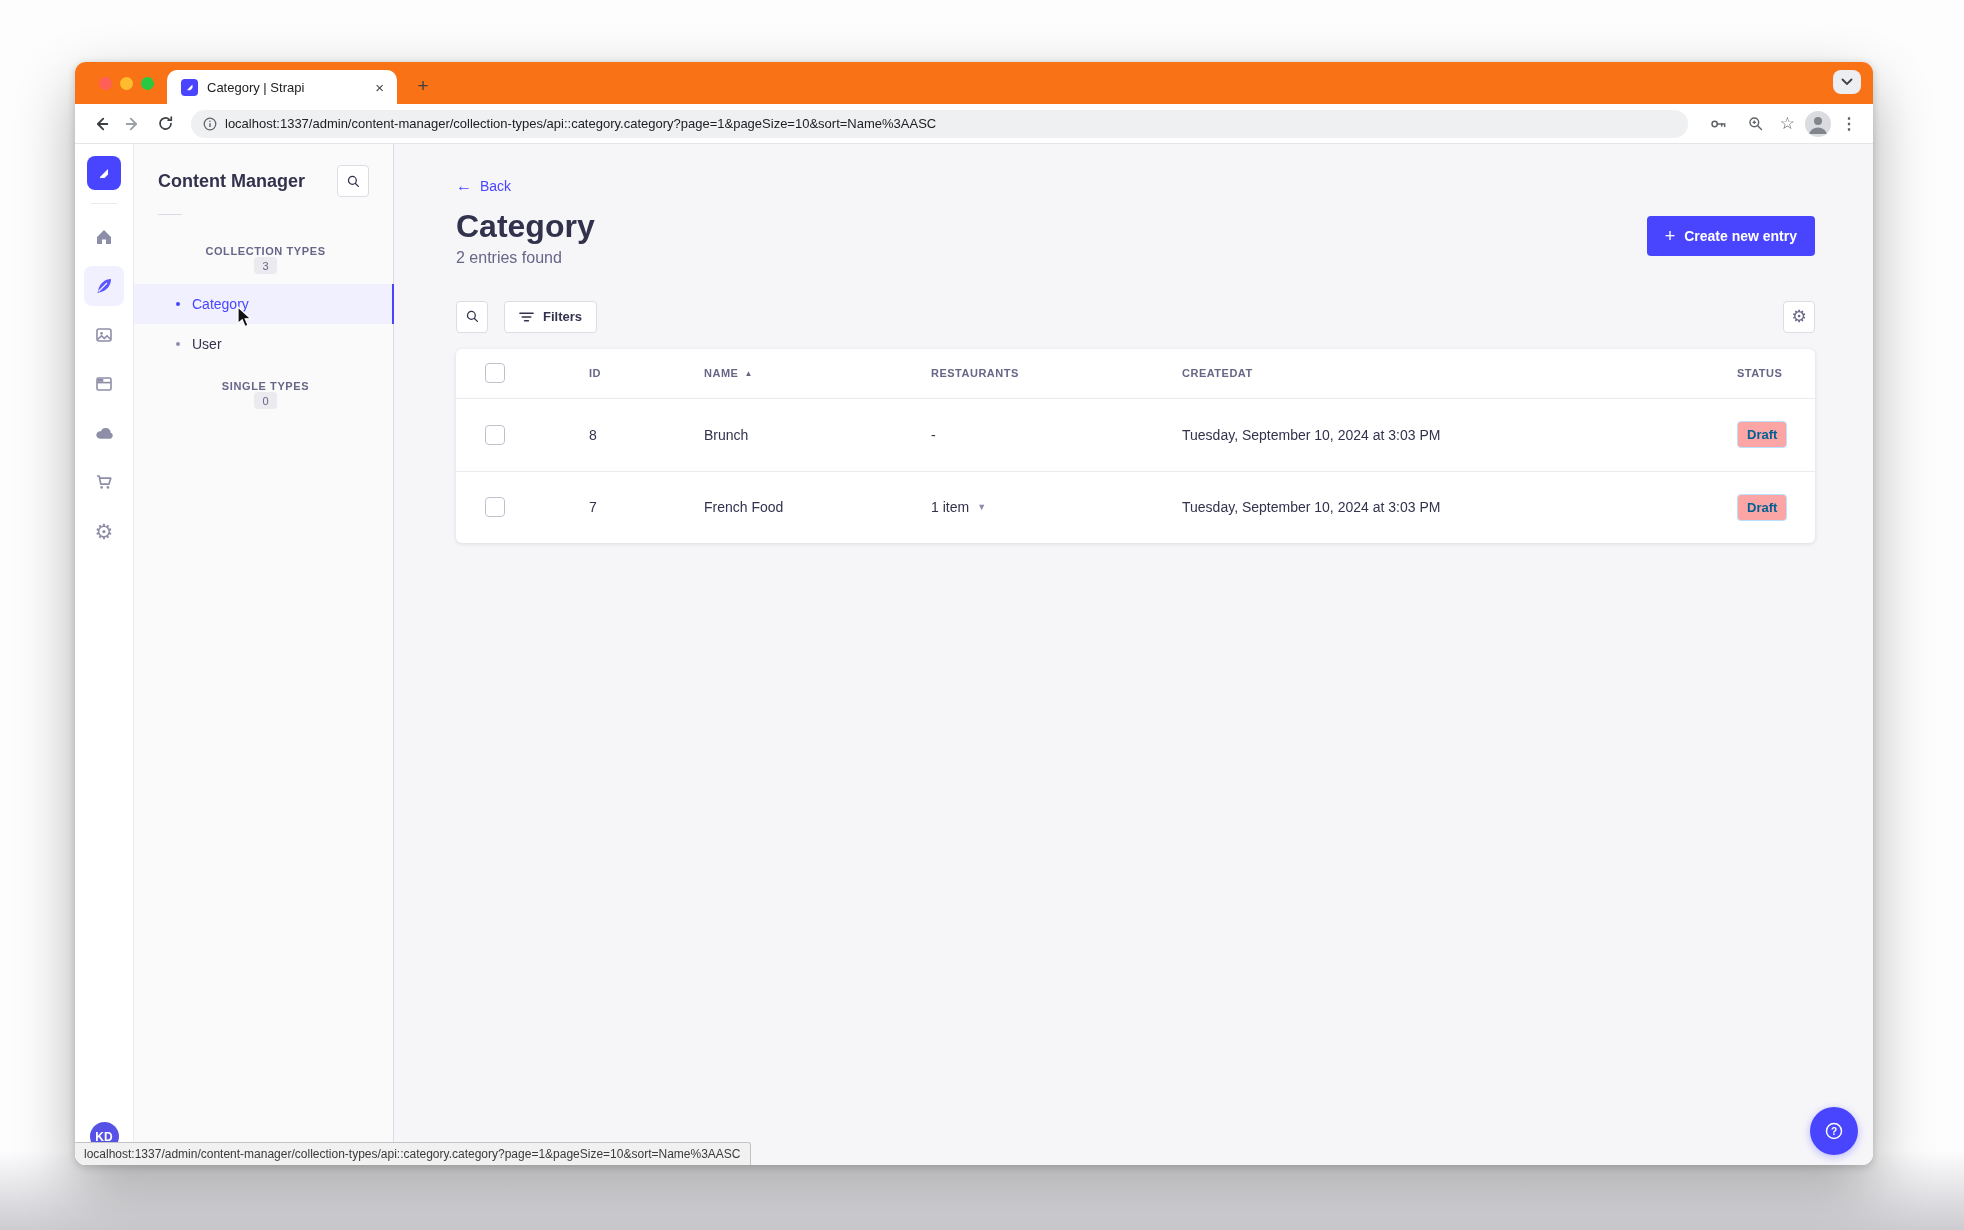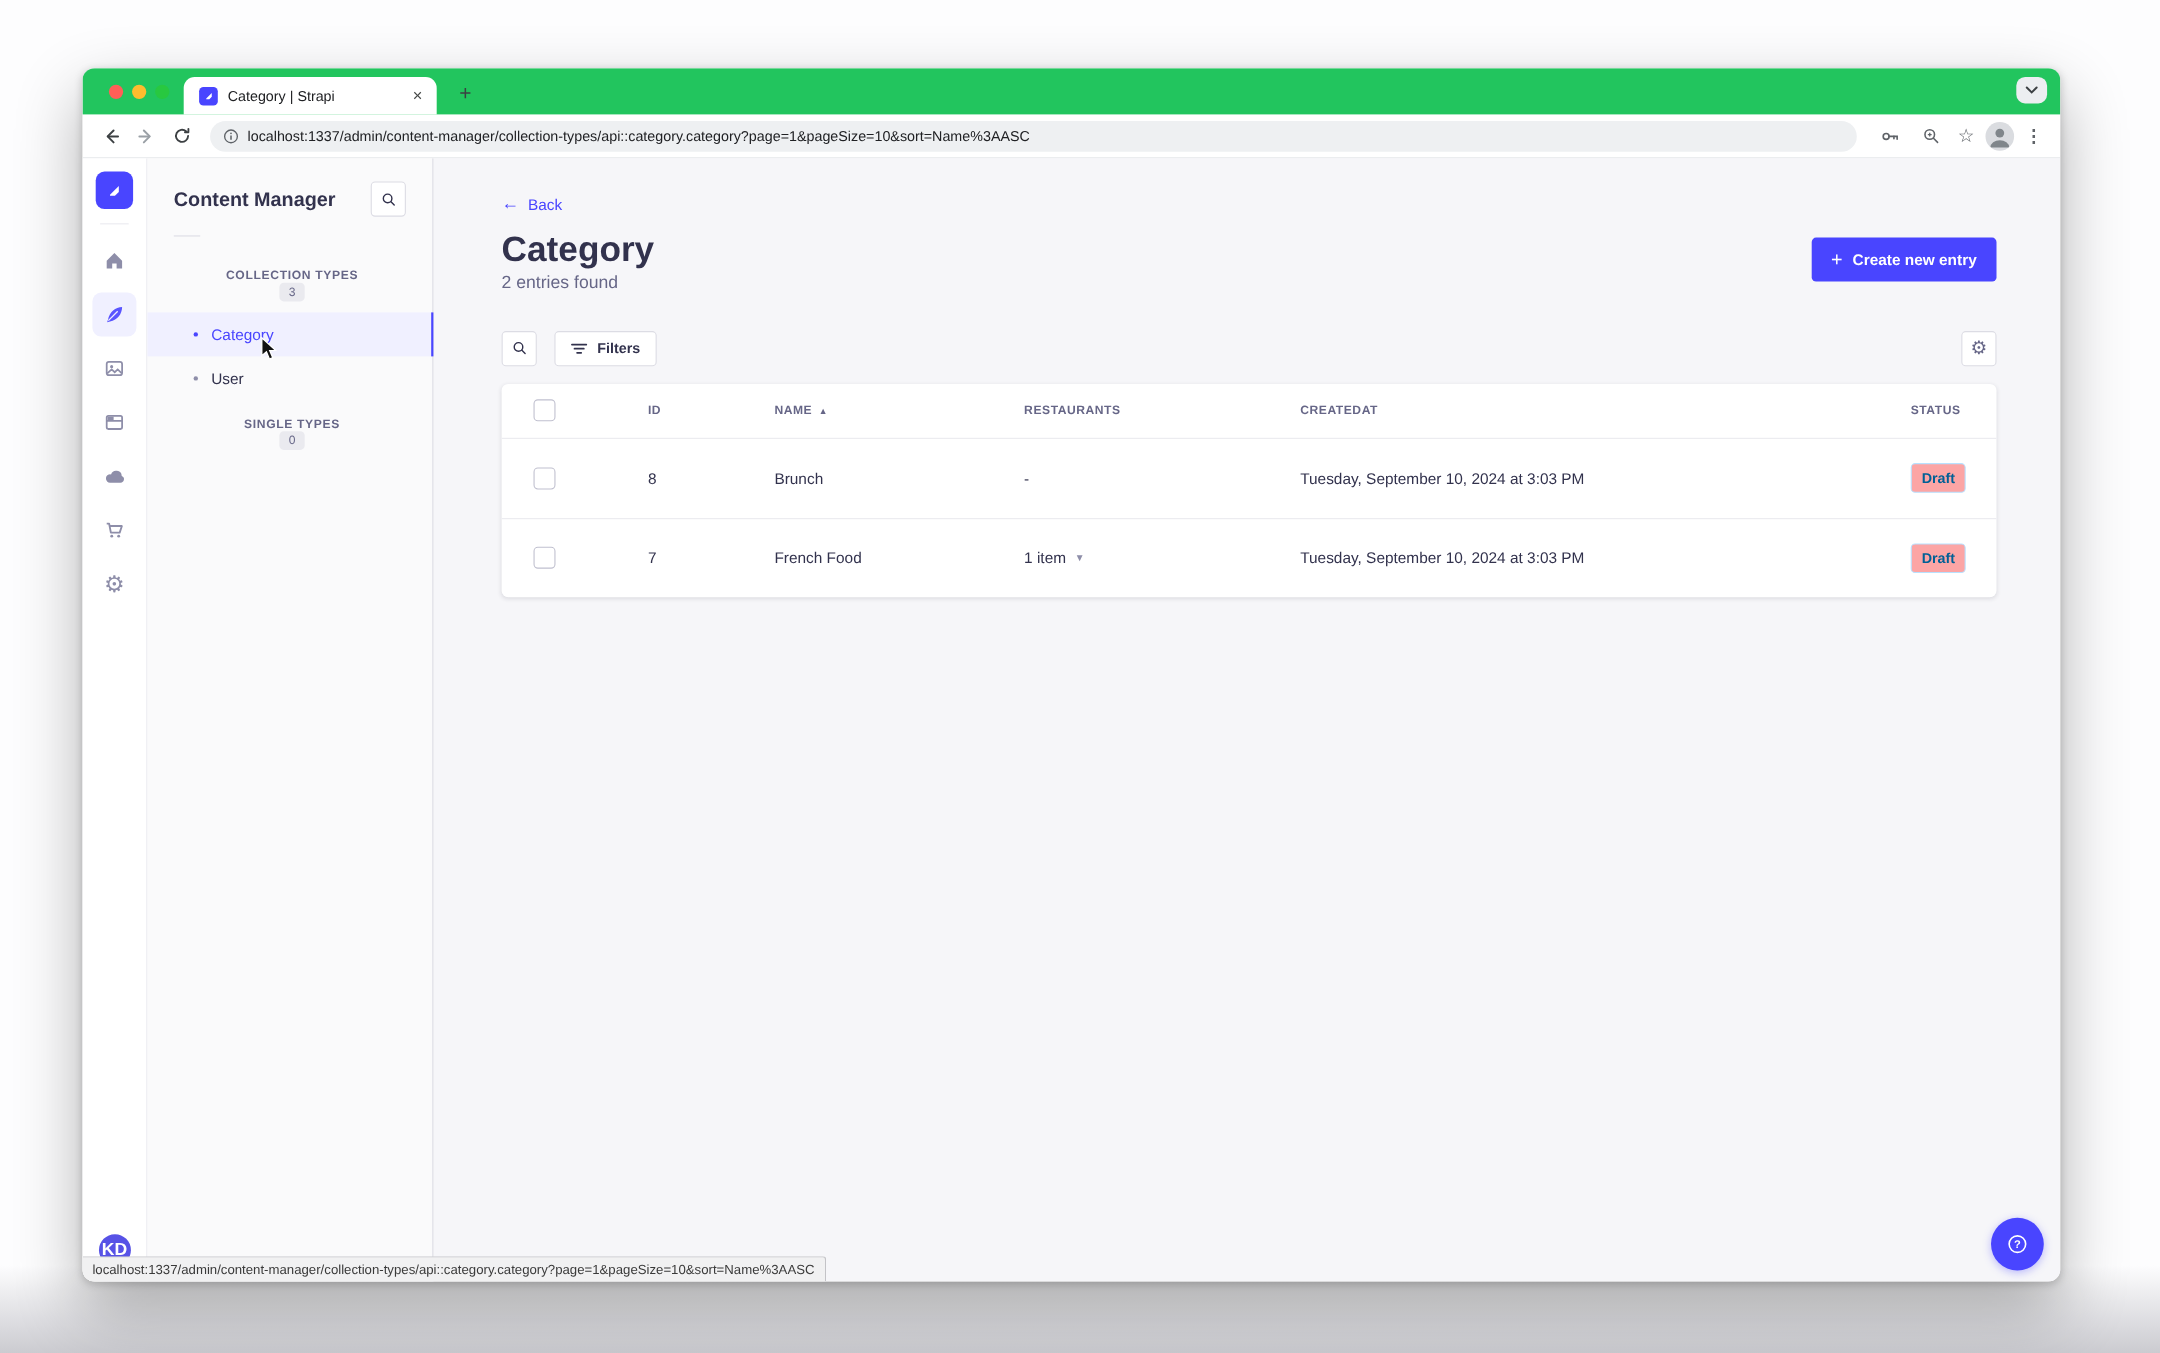--- a/index.html
+++ b/index.html
@@ -15,21 +15,21 @@
     background:linear-gradient(to bottom, rgba(190,190,196,0) 0%, rgba(170,170,178,.6) 100%);
   }
   
   .window {
     position:absolute; left:75px; top:62px; width:1798px; height:1103px;
     border-radius:11px; background:#fff; overflow:hidden;
     box-shadow:0 25px 60px rgba(0,0,0,.30), 0 2px 8px rgba(0,0,0,.18);
     display:flex; flex-direction:column;
   }
   
-  .tabstrip { height:42px; background:#22c55e; position:relative; flex:none; }
+  .tabstrip { height:42px; background:#f97316; position:relative; flex:none; }
   .traffic { position:absolute; top:15px; left:24px; display:flex; gap:8px; }
   .traffic span { width:13px; height:13px; border-radius:50%; display:block; }
   .tl-red{background:#ff5f57;} .tl-yellow{background:#febc2e;} .tl-green{background:#28c840;}
   .tab {
     position:absolute; left:92px; bottom:0; width:230px; height:34px;
     background:#fff; border-radius:10px 10px 0 0;
     display:flex; align-items:center; padding:0 10px 0 14px; gap:9px;
   }
   .favicon { width:17px; height:17px; border-radius:4px; background:#4945ff; flex:none;
     display:flex; align-items:center; justify-content:center; }
@@ -64,21 +64,21 @@
   }
   .logo { width:34px; height:34px; border-radius:8px; background:#4945ff;
     display:flex; align-items:center; justify-content:center; }
   .rail-div { width:26px; height:1px; background:#eaeaef; margin:13px 0; }
   .rail-btn { width:40px; height:40px; border-radius:8px; display:flex; align-items:center;
     justify-content:center; margin-bottom:9px; color:#8e8ea9; }
   .rail-btn.active { background:#f0f0ff; }
   .rail-gear { font-size:21px; line-height:1; }
   .rail-spacer { flex:1; }
   .avatar { width:29px; height:29px; border-radius:50%; background:#5752e6; color:#fff;
-    font-size:16px; font-weight:bold; display:flex; align-items:center; justify-content:center; }
+    font-size:12px; font-weight:bold; display:flex; align-items:center; justify-content:center; }
   
   .subnav { width:260px; background:#fafafb; border-right:1px solid #dcdce4; flex:none;
     display:flex; flex-direction:column; padding-top:21px; }
   .subnav-head { display:flex; align-items:center; justify-content:space-between; padding:0 24px; }
   .subnav-title { font-size:18px; font-weight:bold; color:#32324d; }
   .subnav-search { width:32px; height:32px; background:#fff; border:1px solid #dcdce4;
     border-radius:4px; display:flex; align-items:center; justify-content:center; }
   .subnav-divider { width:24px; height:1px; background:#dcdce4; margin:17px 24px 20px; }
   .section-head { display:flex; align-items:center; 
     padding:10px 20px 10px 24px;flex-direction:column; }

